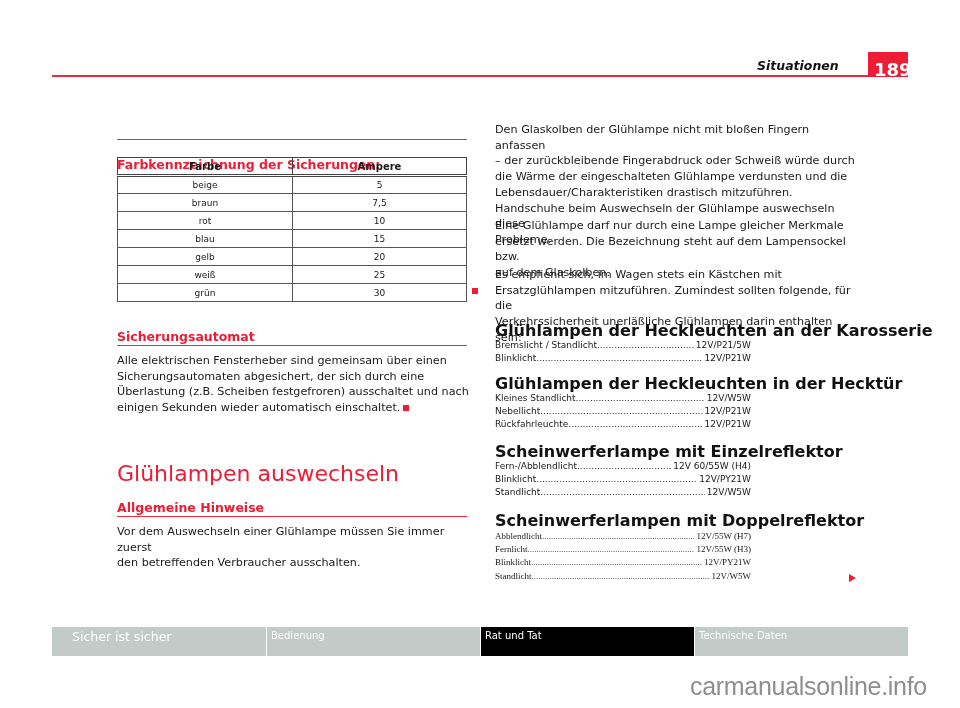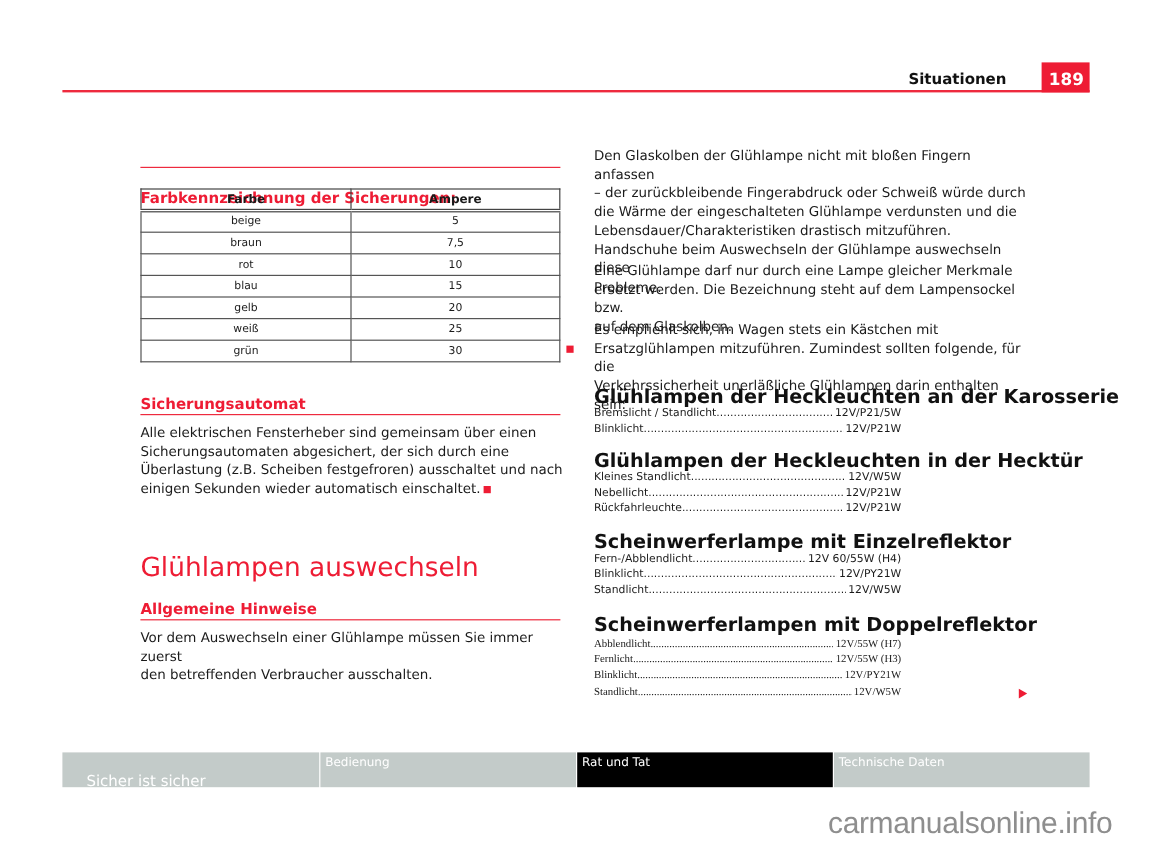--- a/index.html
+++ b/index.html
@@ -1,21 +1,21 @@
 <!DOCTYPE html>
 <html><head>
 <meta charset="utf-8">
 <style>
   * { box-sizing: border-box; margin: 0; padding: 0; }
   html, body { width: 960px; height: 708px; background: #ffffff; overflow: hidden; }
   body { position: relative; font-family: "DejaVu Sans", sans-serif; color: #1a1a1a; }
 
   .header-line { position: absolute; left: 52px; top: 75px; width: 856px; height: 2px; background: #ee2a3e; }
-  .header-title { position: absolute; left: 757px; top: 58px; font-size: 12.5px; font-weight: bold; color: #111; }
-  .page-num { position: absolute; left: 868px; top: 52px; width: 40px; height: 25px; background: #ee1c34; color: #fff; font-weight: bold; font-size: 14px; padding: 7px 0 0 6px; }
+  .header-title { position: absolute; left: 757px; top: 58px; font-size: 12.5px; font-weight: bold; color: #111; font-style: italic; }
+  .page-num { position: absolute; left: 868px; top: 52px; width: 40px; height: 25px; background: #ee1c34; color: #fff; font-weight: bold; font-size: 18px; padding: 7px 0 0 6px; }
 
   .h2 { position: absolute; font-size: 12.5px; font-weight: bold; color: #ee1c34; }
   .h2-rule { position: absolute; height: 1px; background: #ee2a3e; }
   .h1 { position: absolute; font-size: 22px; color: #ee1c34; }
 
   .p { position: absolute; font-size: 11.2px; line-height: 15.7px; color: #1a1a1a; }
 
   .red-sq { display: inline-block; width: 6px; height: 6px; background: #ee1c34; margin-left: 3px; vertical-align: 0px; }
 
   table.fuses { position: absolute; left: 117px; top: 157px; width: 350px; border-collapse: collapse; font-size: 9px; }
@@ -28,21 +28,21 @@
   .bulb-row { display: flex; white-space: nowrap; overflow: hidden; }
   .bulb-row .name { flex: 0 0 auto; }
   .bulb-row .dots { flex: 1 1 auto; overflow: hidden; }
   .bulb-row .dots::before { content: "......................................................................................................................"; letter-spacing: 0px; }
   .bulb-row .val { flex: 0 0 auto; padding-left: 2px; }
 
   .arrow { position: absolute; left: 849px; top: 574px; width: 0; height: 0; border-top: 4px solid transparent; border-bottom: 4px solid transparent; border-left: 7px solid #ee1c34; }
 
   .footer { position: absolute; left: 52px; top: 627px; height: 29px; display: flex; }
   .footer .tab { height: 29px; background: #c3cbc9; color: #ffffff; font-size: 10px; padding: 3px 0 0 4px; margin-right: 1px; }
-  .footer .tab.first { font-size: 12.5px; padding: 16px 0 0 20px; }
+  .footer .tab.first { font-size: 12.5px; padding: 2px 0 0 20px; }
   .footer .tab.active { background: #000000; }
 
   .watermark { position: absolute; left: 690px; top: 672px; font-family: "Liberation Sans", sans-serif; font-size: 25px; color: #8e8e8e; letter-spacing: -0.3px; }
 </style>
 </head>
 <body>
 
 <div class="header-line"></div>
 <div class="header-title">Situationen</div>
 <div class="page-num">189</div>

